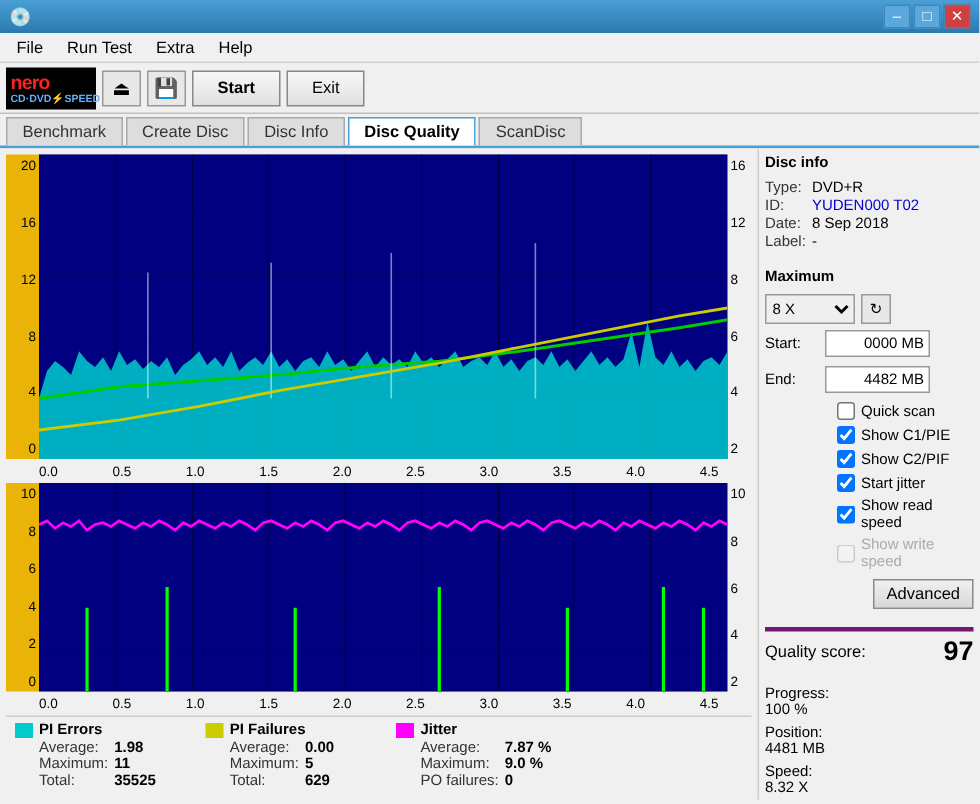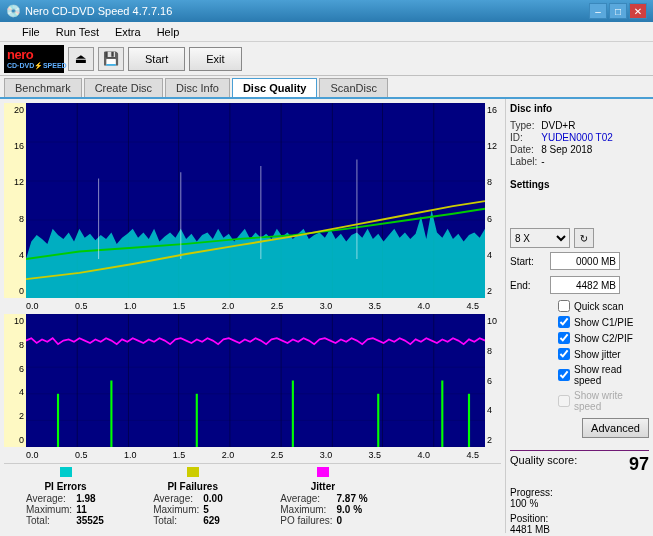--- a/index.html
+++ b/index.html
@@ -27,21 +27,21 @@
       display: flex; align-items: center; justify-content: center;
       cursor: pointer;
     }
 
     
     .menu-bar {
       background: #f0f0f0;
       height: 20px;
       display: flex;
       align-items: center;
-      padding: 0 14px;
+      padding: 0 3px;
       border-bottom: 1px solid #d0d0d0;
       font-size: 11px;
     }
     .menu-item {
       padding: 2px 8px;
       cursor: pointer;
     }
 
     
     .toolbar {
@@ -95,20 +95,21 @@
       display: flex; align-items: center; justify-content: center;
       font-size: 13px;
     }
     .start-btn {
       background: linear-gradient(to bottom, #f8f8f8, #e0e0e0);
       border: 1px solid #888;
       padding: 3px 16px;
       font-size: 11px;
       cursor: pointer;
       height: 24px;
+      font-weight: bold;
     }
     .exit-btn {
       background: linear-gradient(to bottom, #f8f8f8, #e0e0e0);
       border: 1px solid #888;
       padding: 3px 16px;
       font-size: 11px;
       cursor: pointer;
       height: 24px;
     }
 
@@ -155,21 +156,21 @@
     }
 
     
     .chart-container {
       position: relative;
       display: flex;
     }
 
     .y-axis-left {
       width: 22px;
-      background: #fef9c3;
+      background: #eab308;
       display: flex;
       flex-direction: column;
       justify-content: space-between;
       padding: 2px 0;
       font-size: 9px;
       text-align: right;
       padding-right: 2px;
     }
     .y-axis-right {
       width: 16px;
@@ -204,21 +205,21 @@
     
     .legend-area {
       background: #f0f0f0;
       padding: 3px 6px;
       display: flex;
       gap: 16px;
       font-size: 10px;
       border-top: 1px solid #ccc;
     }
     .legend-item { display: flex; flex-direction: column; gap: 1px; }
-    .legend-header { display: flex; align-items: center; gap: 4px; font-weight: bold; flex-direction: column; }
+    .legend-header { display: flex; align-items: center; gap: 4px; font-weight: bold; }
     .legend-color-box { width: 12px; height: 10px; }
     .legend-stats { padding-left: 16px; font-size: 10px; }
     .legend-stat-row { display: flex; gap: 4px; justify-content: space-between; }
     .legend-stat-label { color: #333; }
     .legend-stat-value { color: #000; font-weight: bold; min-width: 45px; }
 
     
     .right-panel {
       width: 148px;
       background: #f0f0f0;
@@ -242,21 +243,20 @@
       font-size: 10px;
     }
     .info-key { color: #333; }
     .info-val { color: #000; }
     .info-val.blue { color: #0000cc; }
 
     .settings-row {
       display: flex;
       align-items: flex-end;
       gap: 4px;
-      margin-top: 32px;
     }
     .speed-combo {
       width: 60px;
       height: 20px;
       font-size: 10px;
       border: 1px solid #999;
     }
     .settings-icon-btn {
       width: 20px; height: 20px;
       border: 1px solid #999;
@@ -297,23 +297,24 @@
       border: 1px solid #888;
       padding: 3px 8px;
       font-size: 11px;
       cursor: pointer;
       align-self: flex-end;
       margin-top: 2px;
     }
 
     .quality-score-row {
       display: flex;
+      align-items: center;
       justify-content: space-between;
       font-size: 11px;
-      border-top: 1px solid #701a75;
+      border-top: 3px solid #701a75;
       padding-top: 3px;
     }
     .quality-score-value {
       font-size: 18px;
       font-weight: bold;
       color: #000;
     }
 
     .progress-row {
       display: flex;
@@ -324,21 +325,20 @@
 
     
     .divider { height: 1px; background: #bbb; margin: 2px 0; }
   </style>
 </head>
 <body>
 
 <div class="title-bar">
   <div class="title-bar-left">
     <span style="font-size:12px;">💿</span>
-    <span>Nero CD-DVD Speed 4.7.7.16</span>
   </div>
   <div class="title-bar-controls">
     <div class="title-btn">–</div>
     <div class="title-btn">□</div>
     <div class="title-btn" style="background:#d04040;">✕</div>
   </div>
 </div>
 
 <div class="menu-bar">
   <span class="menu-item">File</span>
@@ -570,21 +570,21 @@
       <span class="info-key">ID:</span>
       <span class="info-val blue">YUDEN000 T02</span>
       <span class="info-key">Date:</span>
       <span class="info-val">8 Sep 2018</span>
       <span class="info-key">Label:</span>
       <span class="info-val">-</span>
     </div>
 
     <div class="divider"></div>
 
-    <div class="section-label">Settings</div>
+    <div class="section-label">Maximum</div>
     <div class="settings-row">
       <select class="speed-combo">
         <option>8 X</option>
       </select>
       <div class="settings-icon-btn">↻</div>
     </div>
     <div class="field-row">
       <span class="field-label">Start:</span>
       <input class="mb-input" type="text" value="0000 MB" style="">
     </div>
@@ -600,21 +600,21 @@
     <div class="checkbox-row">
       <input type="checkbox" checked="" style="">
       <span>Show C1/PIE</span>
     </div>
     <div class="checkbox-row">
       <input type="checkbox" checked="" style="">
       <span>Show C2/PIF</span>
     </div>
     <div class="checkbox-row">
       <input type="checkbox" checked="" style="">
-      <span>Show jitter</span>
+      <span>Start jitter</span>
     </div>
     <div class="checkbox-row">
       <input type="checkbox" checked="" style="">
       <span>Show read speed</span>
     </div>
     <div class="checkbox-row">
       <input type="checkbox" disabled="" style="">
       <span style="color:#aaa;">Show write speed</span>
     </div>
 

